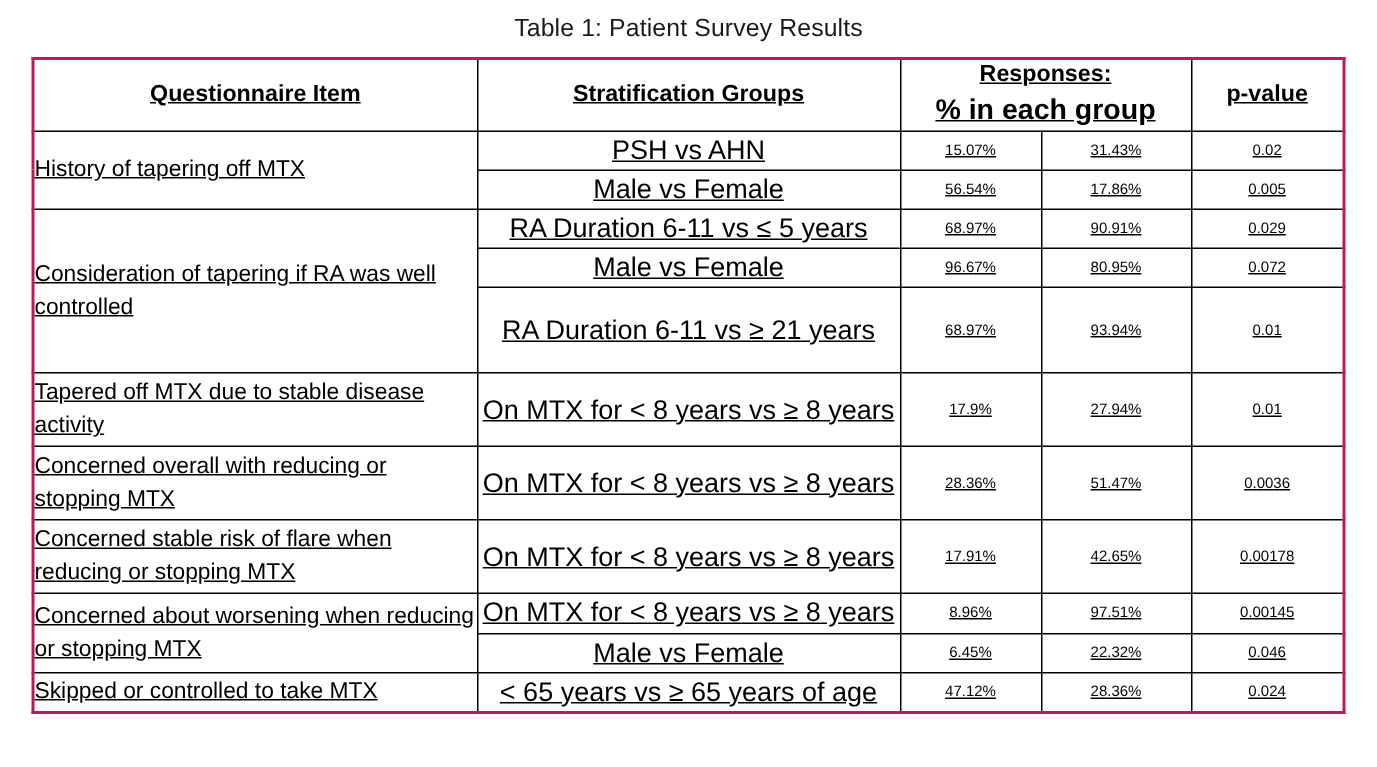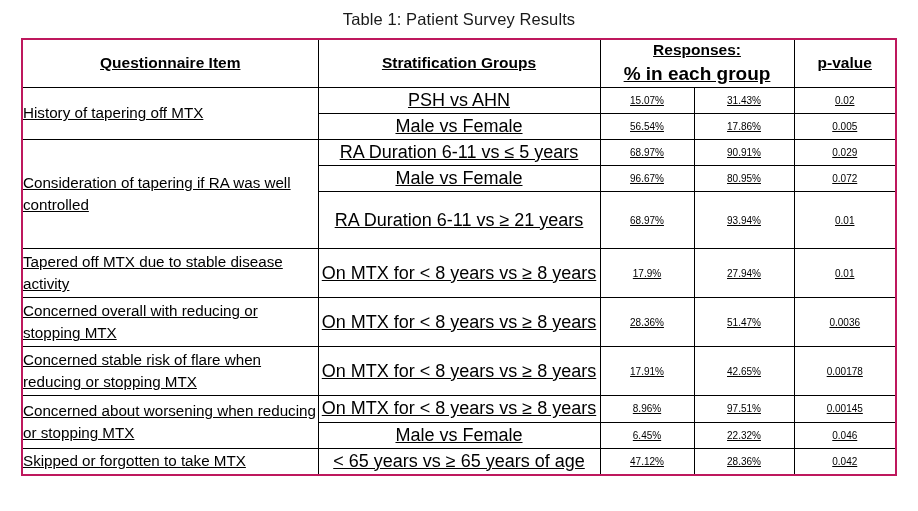--- a/index.html
+++ b/index.html
@@ -175,22 +175,22 @@
         <td class="cell-num">0.00145</td>
       </tr>
       <tr>
         <td class="cell-strat">Male vs Female</td>
         <td class="cell-num">6.45%</td>
         <td class="cell-num">22.32%</td>
         <td class="cell-num">0.046</td>
       </tr>
 
       <tr>
-        <td class="cell-item">Skipped or forgotten to take MTX</td>
+        <td class="cell-item">Skipped or controlled to take MTX</td>
         <td class="cell-strat">&lt; 65 years vs ≥ 65 years of age</td>
         <td class="cell-num">47.12%</td>
         <td class="cell-num">28.36%</td>
-        <td class="cell-num">0.042</td>
+        <td class="cell-num">0.024</td>
       </tr>
 
     </tbody>
   </table>
 </div>
 
 </body></html>

